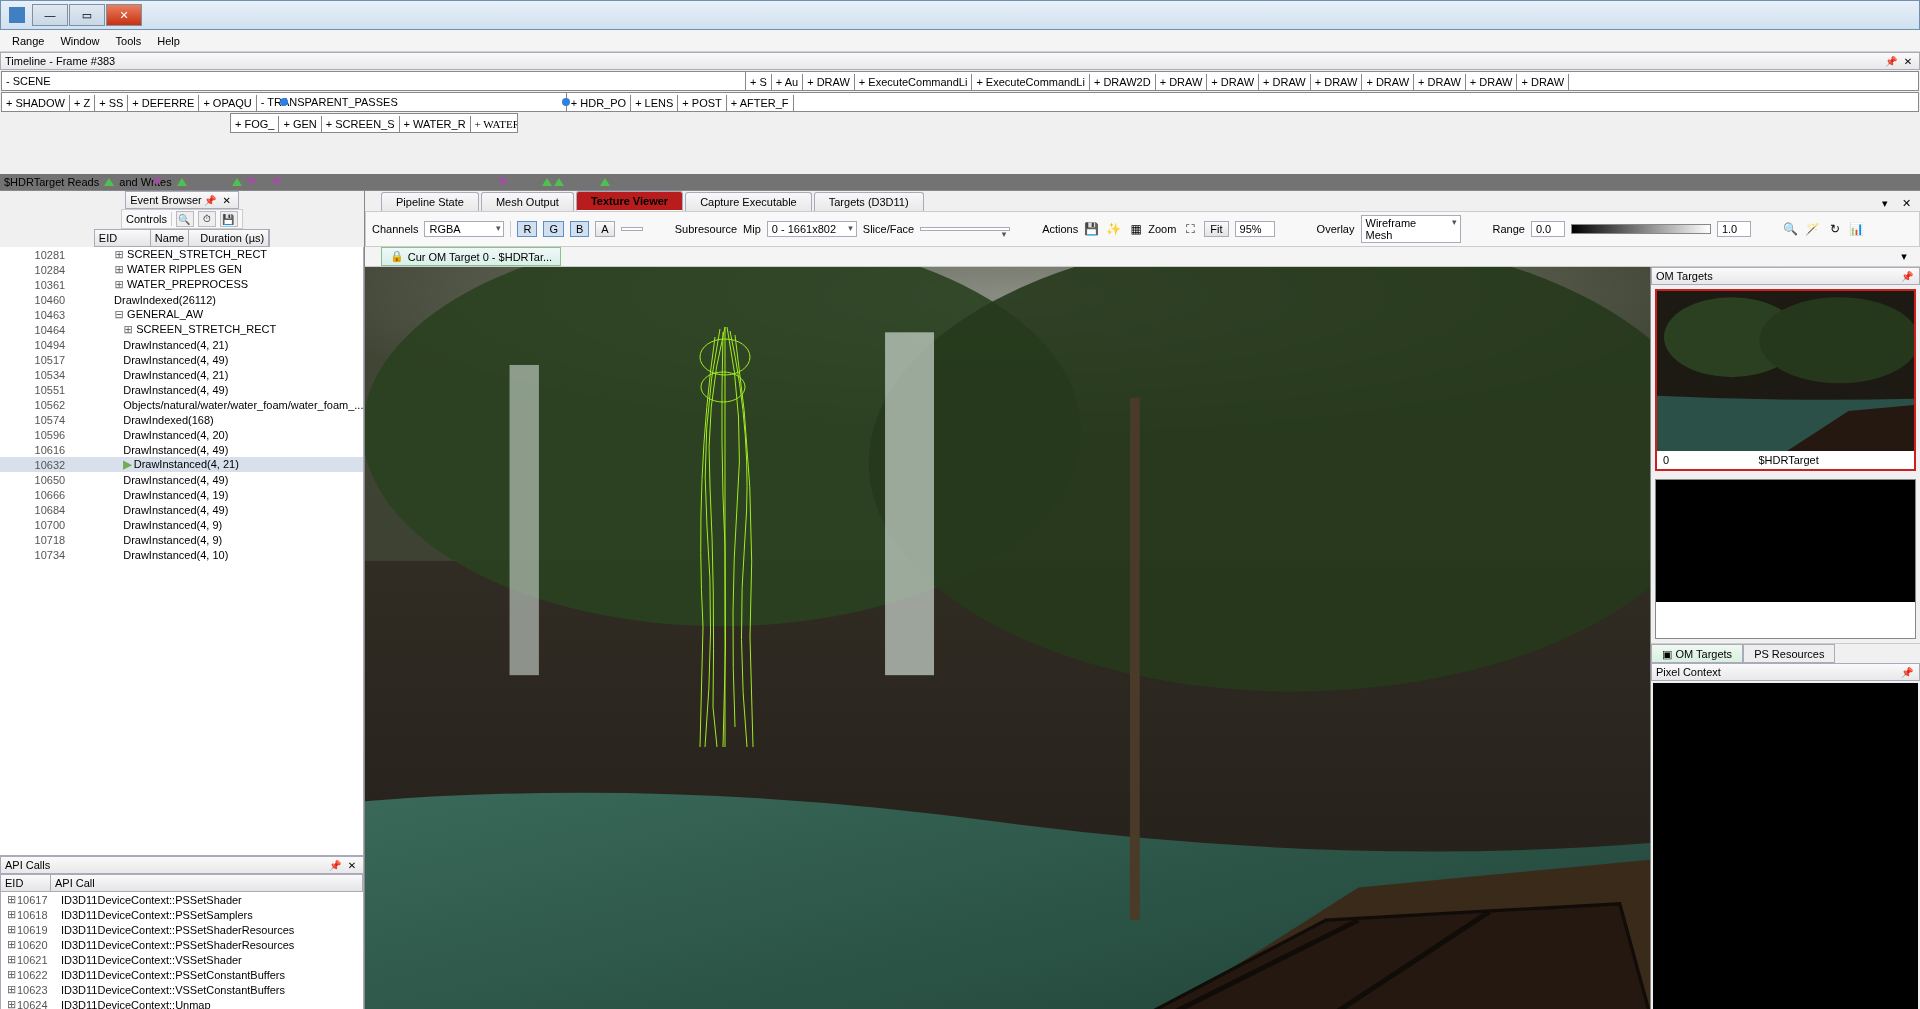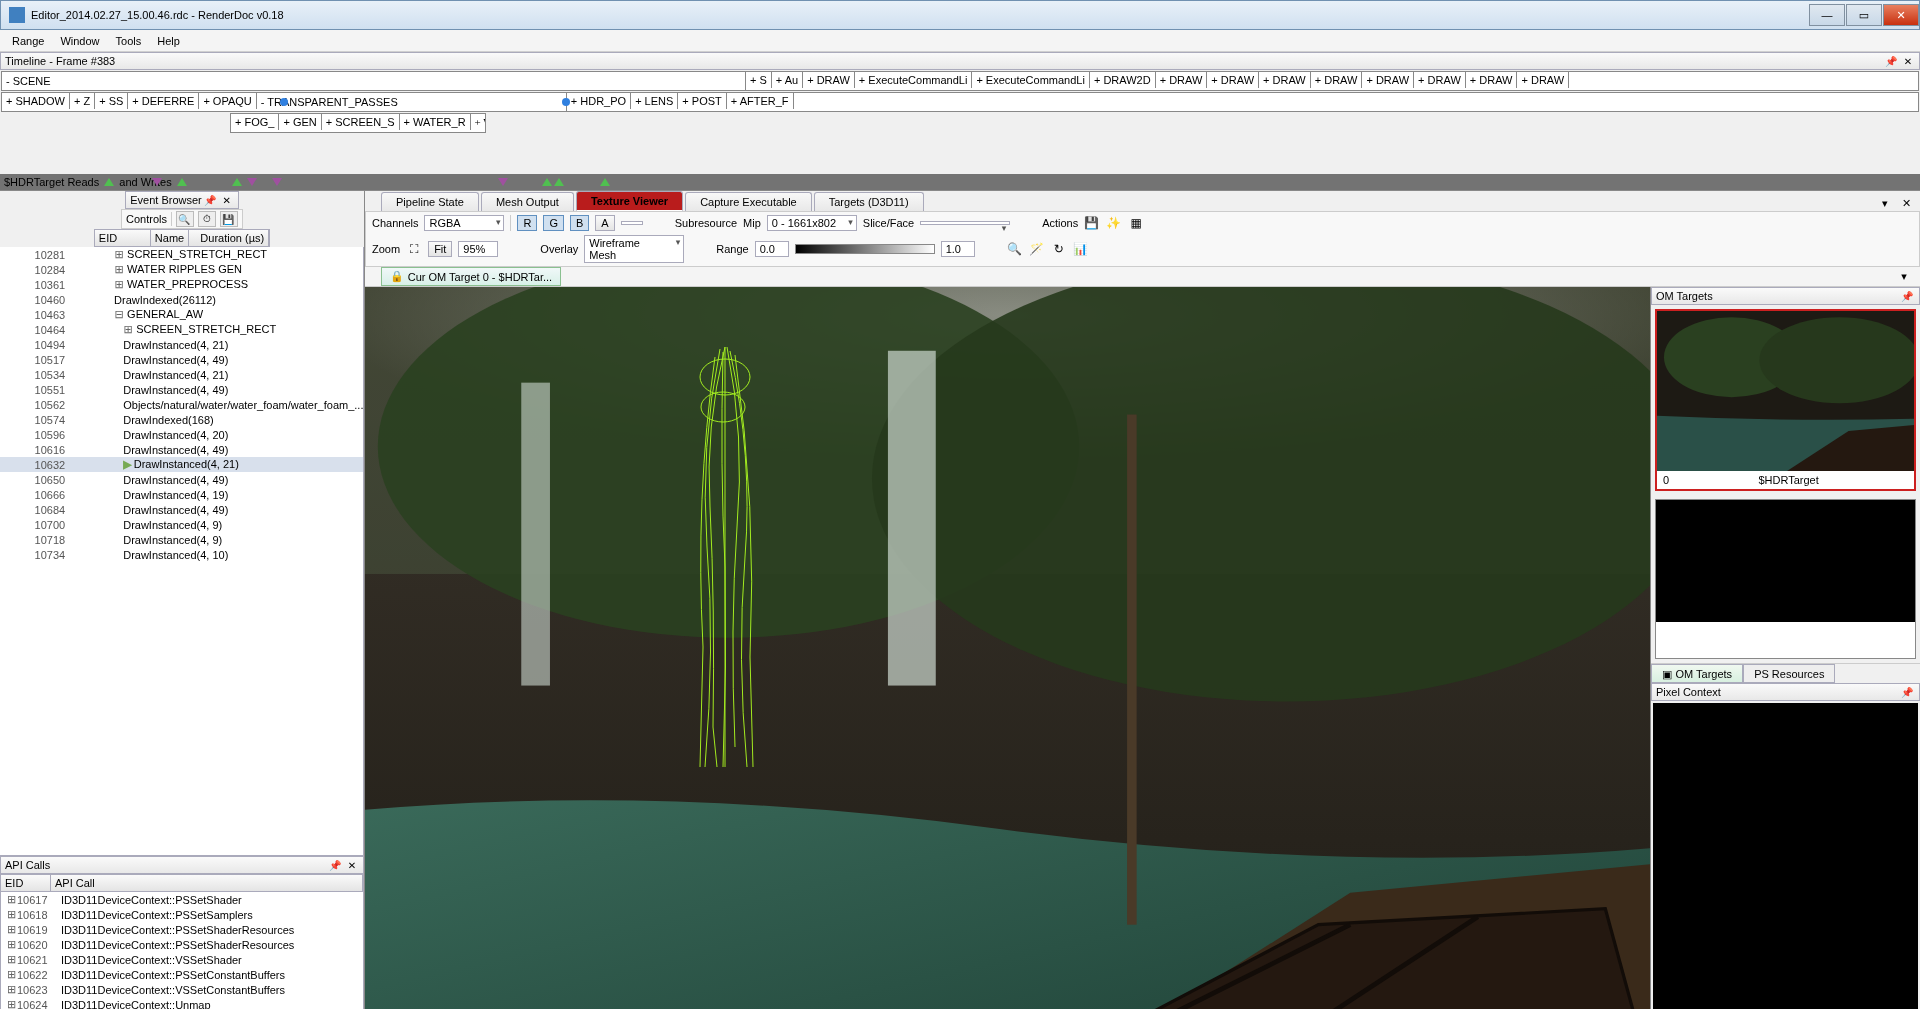--- a/index.html
+++ b/index.html
@@ -17,21 +17,21 @@
 .menubar { height:22px; background:#f4f4f4; border-bottom:1px solid #d0d0d0; display:flex; align-items:center; padding-left:4px; }
 .menubar .item { padding:2px 8px; }
 
 
 .panelhdr { height:18px; background:linear-gradient(#fafafa,#e8e8e8); border:1px solid #aab; display:flex; align-items:center; padding:0 4px; font-size:11px; }
 .panelhdr .spacer { flex:1; }
 .panelhdr .pbtn { width:14px; height:14px; margin-left:2px; display:flex; align-items:center; justify-content:center; font-size:10px; }
 
 
 .timeline { border-bottom:1px solid #888; }
-.tlrow { display:flex; background:#fff; border:1px solid #888; margin:1px; height:20px; align-items:flex-start; overflow:hidden; }
+.tlrow { display:flex; background:#fff; border:1px solid #888; margin:1px; height:20px; align-items:flex-end; overflow:hidden; }
 .tlcell { border-right:1px solid #888; padding:2px 4px; white-space:nowrap; height:100%; display:flex; align-items:center; }
 .tlmarkers { height:16px; display:flex; align-items:center; padding-left:4px; position:relative; background:#737373; }
 .tri { width:0; height:0; border-left:5px solid transparent; border-right:5px solid transparent; display:inline-block; margin:0 2px; }
 .tri.up { border-bottom:8px solid #50c050; }
 .tri.dn { border-top:8px solid #a050a0; }
 .dot { width:8px; height:8px; background:#3080e0; border-radius:50%; display:inline-block; position:absolute; }
 
 
 .mainarea { display:flex; height:925px; }
 .leftcol { width:365px; display:flex; flex-direction:column; border-right:1px solid #888; }
@@ -66,21 +66,21 @@
 .apirow .eid { width:44px; color:#555; }
 .apirow .plus { width:10px; color:#666; }
 
 
 .tabbar { height:20px; display:flex; align-items:flex-end; padding-left:16px; gap:2px; background:#f0f0f0; }
 .tab { padding:3px 14px; background:linear-gradient(#f8f8f8,#e8e8e8); border:1px solid #aab; border-bottom:none; border-radius:3px 3px 0 0; font-size:11px; }
 .tab.active { background:#b91c1c; font-weight:bold; border-bottom:1px solid #fff; position:relative; z-index:2; }
 .tabbar .pbtn { width:14px; height:14px; margin-right:4px; }
 
 
-.tvtoolbar { background:#f8f8f8; border:1px solid #ccc; padding:3px 6px; display:flex; flex-direction:column; gap:4px; }
+.tvtoolbar { background:#f8f8f8; border:1px solid #ccc; padding:3px 6px; display:flex; flex-direction:row; gap:4px; }
 .tvrow { display:flex; align-items:center; gap:6px; }
 .tvlabel { font-size:11px; }
 .tvsel { border:1px solid #aab; background:#fff; padding:1px 16px 1px 4px; font-size:11px; position:relative; }
 .tvsel::after { content:"▾"; position:absolute; right:3px; top:1px; font-size:9px; color:#555; }
 .tvbtn { border:1px solid #aab; background:linear-gradient(#fafafa,#e4e4e4); padding:1px 5px; font-size:11px; min-width:16px; text-align:center; }
 .tvbtn.active { background:#d0e0f0; border-color:#6090c0; }
 .tvinput { border:1px solid #aab; background:#fff; padding:1px 4px; font-size:11px; }
 .tvslider { width:140px; height:10px; background:linear-gradient(90deg,#000,#fff); border:1px solid #888; position:relative; }
 .tvicon { width:16px; height:16px; display:inline-flex; align-items:center; justify-content:center; font-size:12px; }
 
@@ -107,21 +107,20 @@
 .subtab.inactive { background:#eee; }
 .pxcontext { flex:1; background:#000; margin:2px; }
 
 svg.mini-scene { width:100%; height:100%; }
 </style>
 </head>
 <body>
 
 <div class="titlebar">
   <div class="icon"></div>
-  <div class="title">Editor_2014.02.27_15.00.46.rdc - RenderDoc v0.18</div>
   <div class="winbtns">
     <div class="winbtn">—</div>
     <div class="winbtn">▭</div>
     <div class="winbtn close">✕</div>
   </div>
 </div>
 
 <div class="menubar">
   <div class="item">Range</div>
   <div class="item">Window</div>
@@ -171,21 +170,21 @@
     </div>
     <div id="tl2r" style="display:flex;">
         <div class="tlcell">+ HDR_PO</div>
         <div class="tlcell">+ LENS</div>
         <div class="tlcell">+ POST</div>
         <div class="tlcell">+ AFTER_F</div>
       </div>
     <span class="dot" style="left:278px;top:5px;"></span>
   </div>
 
-  <div class="tlrow" style="margin-left:230px;width:256px;">
+  <div class="tlrow" style="margin-left:230px;width:288px;">
     <div id="tl3" style="display:flex;flex:1;">
         <div class="tlcell" style="flex: 1 1 0%;">+ FOG_</div>
         <div class="tlcell" style="flex: 1 1 0%;">+ GEN</div>
         <div class="tlcell" style="flex: 1 1 0%;">+ SCREEN_S</div>
         <div class="tlcell" style="flex: 1 1 0%;">+ WATER_R</div>
         <div class="tlcell" style="flex: 1 1 0%; font-family: Liberation Serif, serif;">+ WATER_</div>
         <div class="tlcell" style="flex: 1 1 0%;">+ GEN</div>
       </div>
   </div>
   <div style="height:40px;"></div>

